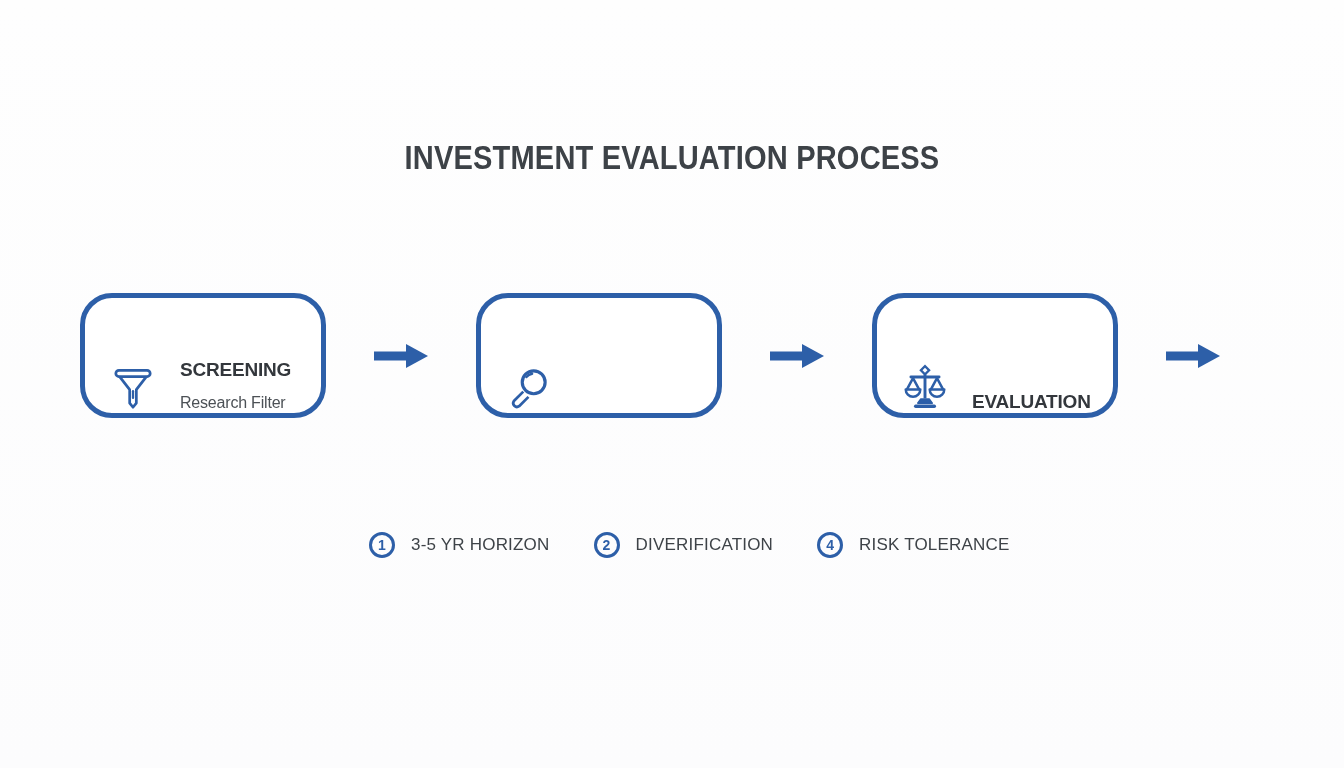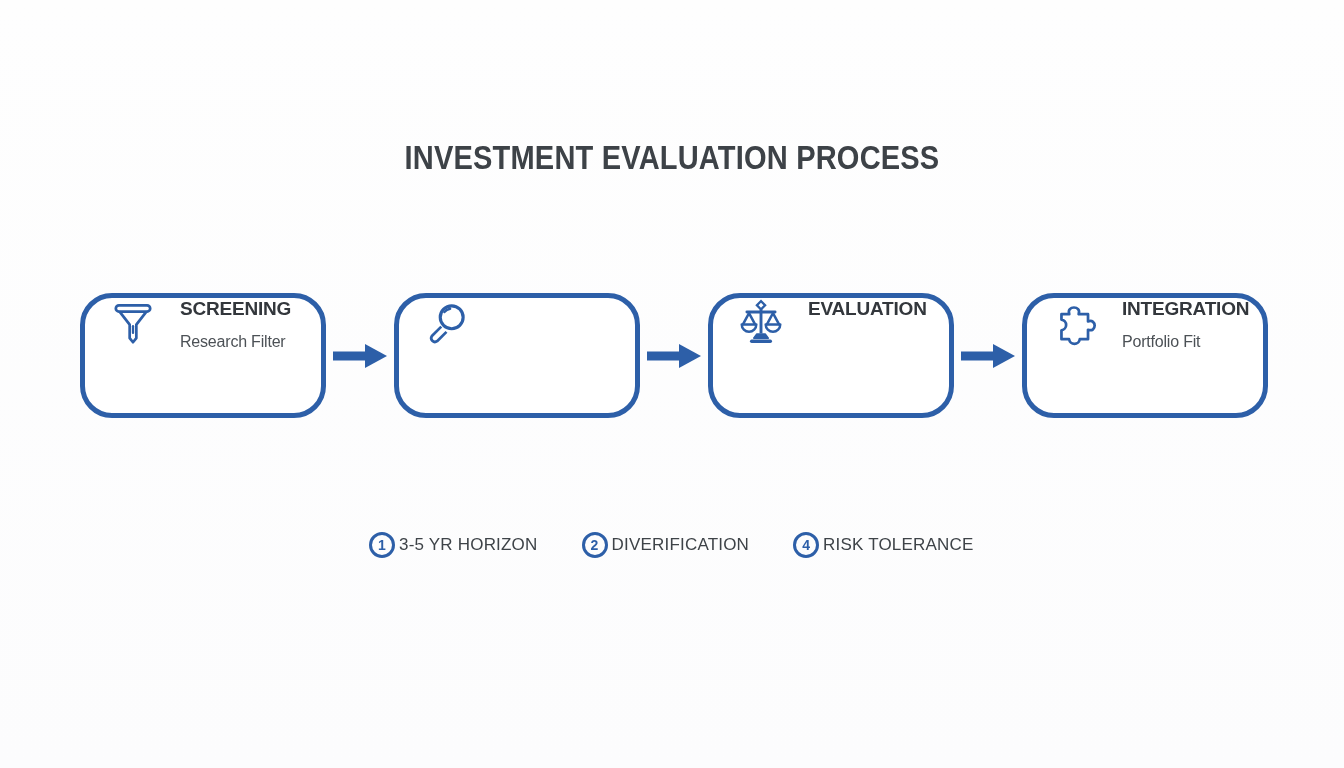--- a/index.html
+++ b/index.html
@@ -40,21 +40,21 @@
     display: flex;
     align-items: center;
   }
   .stage-box {
     width: 246px;
     height: 125px;
     border: 5px solid #2d5fa8;
     border-radius: 32px;
     background: #ffffff;
     display: flex;
-    align-items: flex-start;
+    align-items: flex-end;
     padding-left: 23px;
     flex: 0 0 auto;
   }
   .stage-icon {
     width: 50px;
     height: 50px;
     flex: 0 0 auto;
     display: block;
   }
   .stage-icon svg { display: block; }
@@ -109,21 +109,21 @@
     border-radius: 50%;
     color: #2d5fa8;
     font-size: 14px;
     font-weight: bold;
     display: flex;
     align-items: center;
     justify-content: center;
     flex: 0 0 auto;
   }
   .legend-label {
-    margin-left: 4px;
+    margin-left: 16px;
     font-size: 17px;
     color: #3e4348;
     letter-spacing: 0.2px;
     white-space: nowrap;
   }
 </style>
 </head>
 <body>
 
 <div class="canvas">
@@ -189,31 +189,20 @@
       </div>
     </div>
 
     <div class="arrow">
       <svg width="54" height="30" viewBox="0 0 54 30">
         <line x1="0" y1="15" x2="37" y2="15" stroke="#2d5fa8" stroke-width="9"></line>
         <polygon points="32,3 54,15 32,27" fill="#2d5fa8"></polygon>
       </svg>
     </div>
 
-    <div class="stage-box">
-      <span class="stage-icon">
-        <svg width="50" height="50" viewBox="0 0 48 48" fill="none" stroke="#2d5fa8">
-          <path d="M11 15.5 H18.5 C15.5 7 30.5 7 27.5 15.5 H36.5 V22.5 C45 19.5 45 33.5 36.5 30.5 V39.5 H28.6 A5.2 5.2 0 0 1 18.3 39.5 H11 V31 A5.2 5.2 0 0 0 11 20.7 Z" stroke-width="2.6" stroke-linejoin="round"></path>
-        </svg>
-      </span>
-      <div class="stage-text">
-        <div class="stage-title">INTEGRATION</div>
-        <div class="stage-subtitle">Portfolio Fit</div>
-      </div>
-    </div>
 
   </div>
 
   <div class="legend">
     <div class="legend-item">
       <span class="legend-num">1</span>
       <span class="legend-label">3-5 YR HORIZON</span>
     </div>
     <div class="legend-item">
       <span class="legend-num">2</span>

